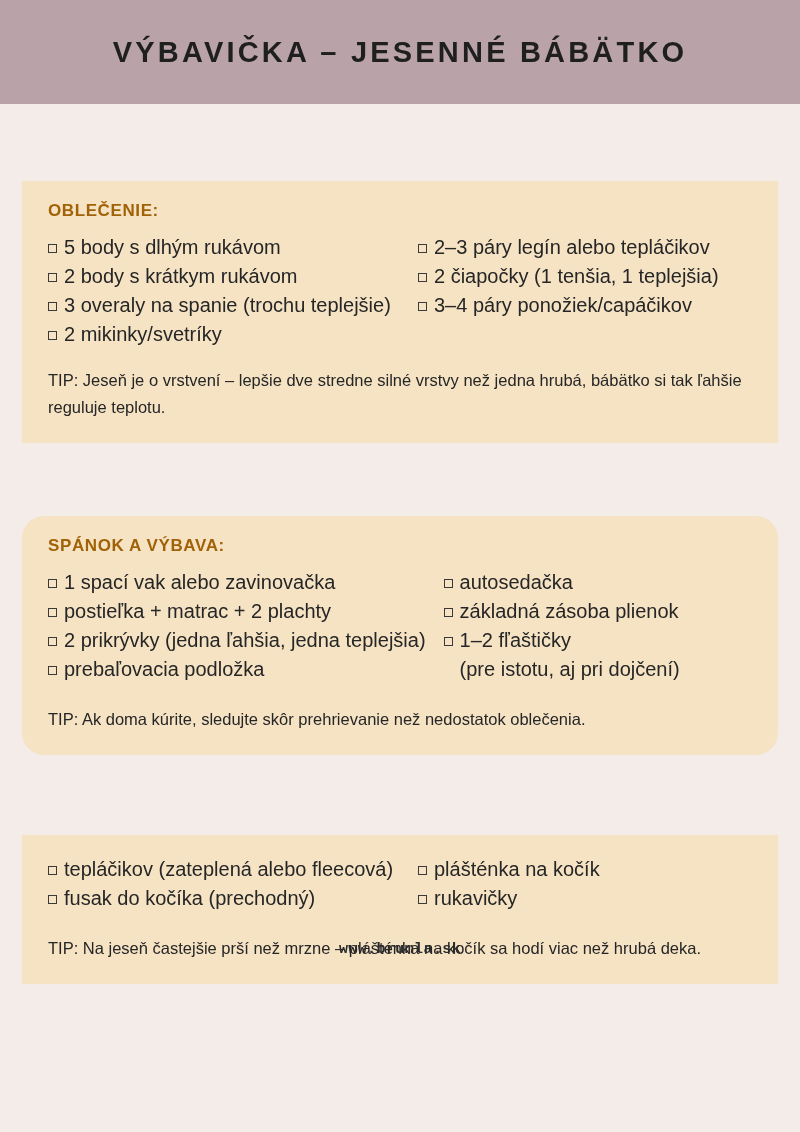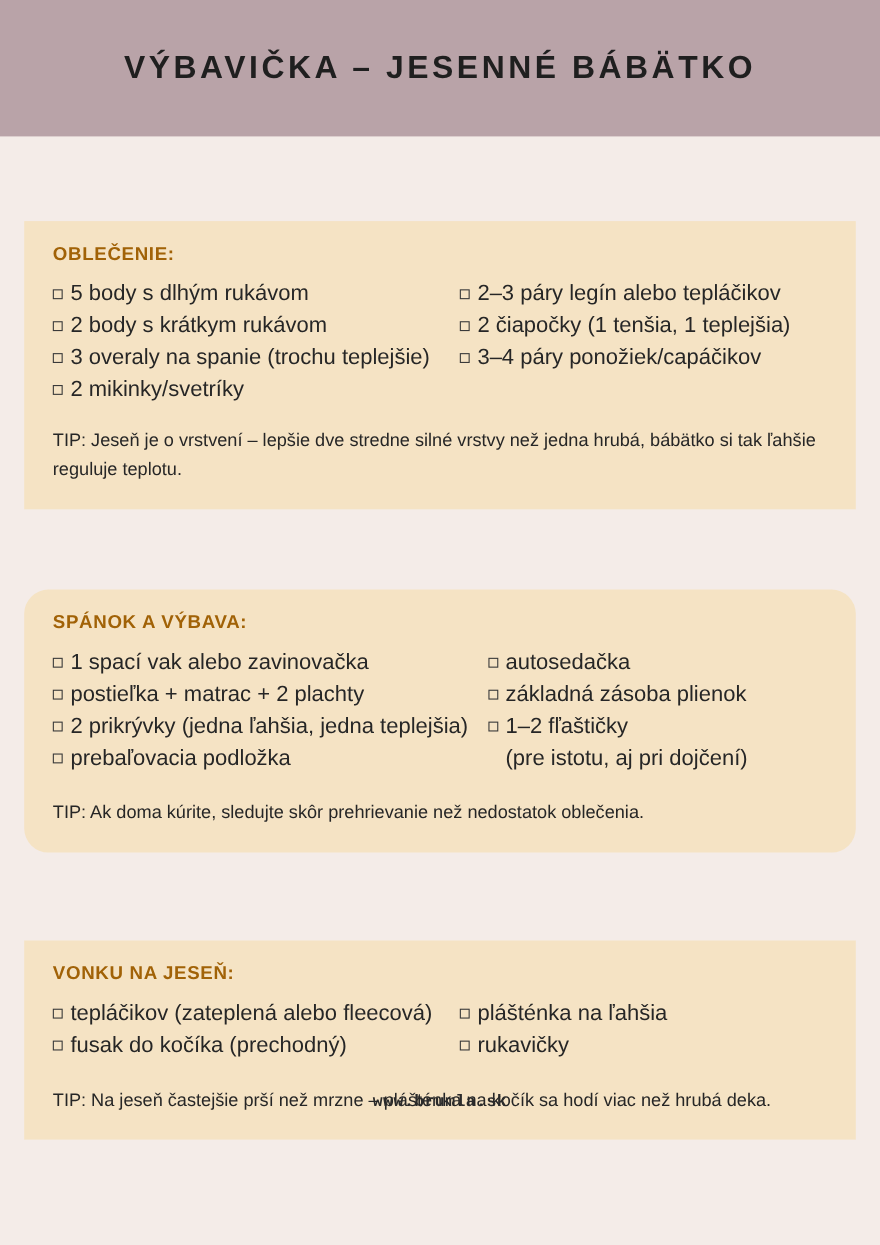--- a/index.html
+++ b/index.html
@@ -11,21 +11,21 @@
     height: 1132px;
     background: #f4ece8;
     font-family: "Liberation Sans", sans-serif;
     color: #2b2b2b;
     overflow: hidden;
     position: relative;
   }
 
   .header-band {
     width: 800px;
-    height: 124px;
+    height: 104px;
     background: #b9a3a8;
     display: flex;
     align-items: center;
     justify-content: center;
     box-sizing: border-box;
   }
   .header-title {
     font-size: 29px;
     font-weight: bold;
     letter-spacing: 3.2px;
@@ -177,33 +177,32 @@
         <div class="item">
           <span class="box"></span><span>1–2 fľaštičky</span>
         </div>
         <div class="item noted">(pre istotu, aj pri dojčení)</div>
       </div>
     </div>
     <div class="tip">TIP: Ak doma kúrite, sledujte skôr prehrievanie než nedostatok oblečenia.</div>
   </div>
 
   <div class="card sec-3">
-    <div class="card-title">VONKU NA JESEŇ:</div>
     <div class="cols">
       <div class="col left">
         <div class="item">
           <span class="box"></span><span>tepláčikov (zateplená alebo fleecová)</span>
         </div>
         <div class="item">
           <span class="box"></span><span>fusak do kočíka (prechodný)</span>
         </div>
       </div>
       <div class="col right">
         <div class="item">
-          <span class="box"></span><span>plášténka na ľahšia</span>
+          <span class="box"></span><span>plášténka na kočík</span>
         </div>
         <div class="item">
           <span class="box"></span><span>rukavičky</span>
         </div>
       </div>
     </div>
     <div class="tip">TIP: Na jeseň častejšie prší než mrzne – plášténka na kočík sa hodí viac než hrubá deka.</div>
   </div>
 
   <div class="footer">www.brumla.sk</div>

